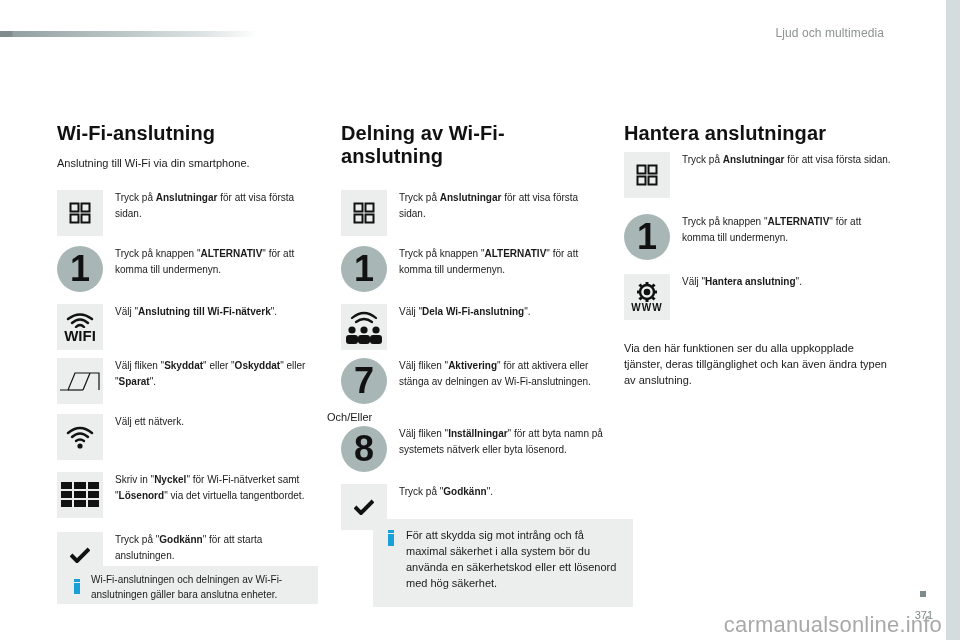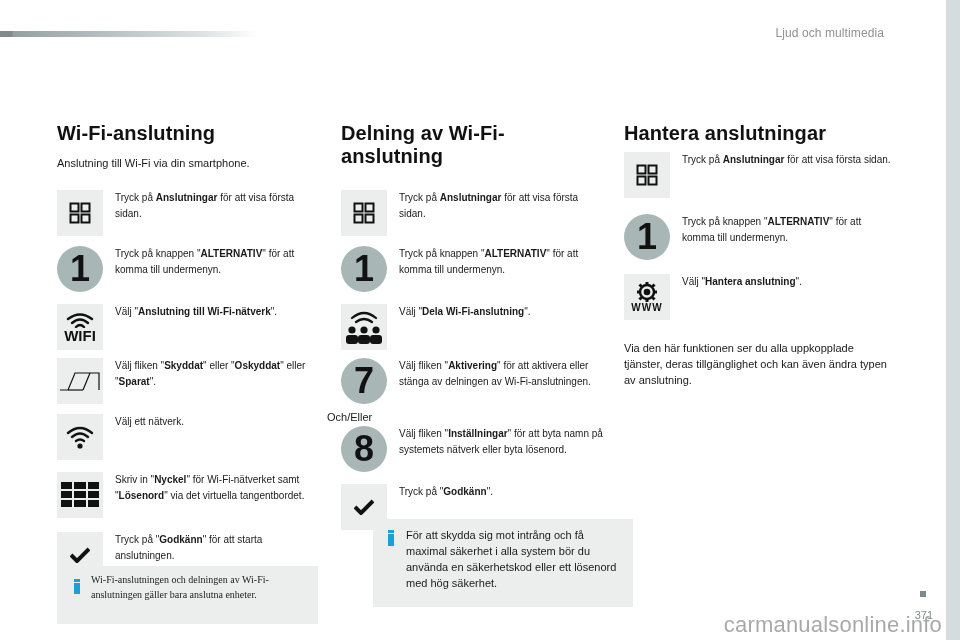--- a/index.html
+++ b/index.html
@@ -127,21 +127,21 @@
   <div class="step" style="top:410px;">
     <div class="icon-box">
       <svg width="20" height="16" viewBox="0 0 20 16">
           <path d="M1 8 L7 14 L19 2" fill="none" stroke="#111" stroke-width="4"></path>
         </svg>
     </div>
     <div class="text"><span>Tryck på "</span><b>Godkänn</b><span>" för att starta anslutningen.</span></div>
   </div>
 </div>
 
-<div class="note" style="left:57px; top:566px; width:261px; height:58px;font-family:Liberation Serif, serif;">
+<div class="note" style="left:57px; top:566px; width:261px; height:38px;">
   <div class="info-icon" style="left:17px; top:13px;">
       <div class="info-dot"></div>
       <div class="info-bar"></div>
     </div>
   <div style="position:absolute; left:34px; top:6px; width:222px;">Wi-Fi-anslutningen och delningen av Wi-Fi-anslutningen gäller bara anslutna enheter.</div>
 </div>
 
 <div class="column col2">
   <div class="section-title">Delning av Wi-Fi-anslutning</div>
 

